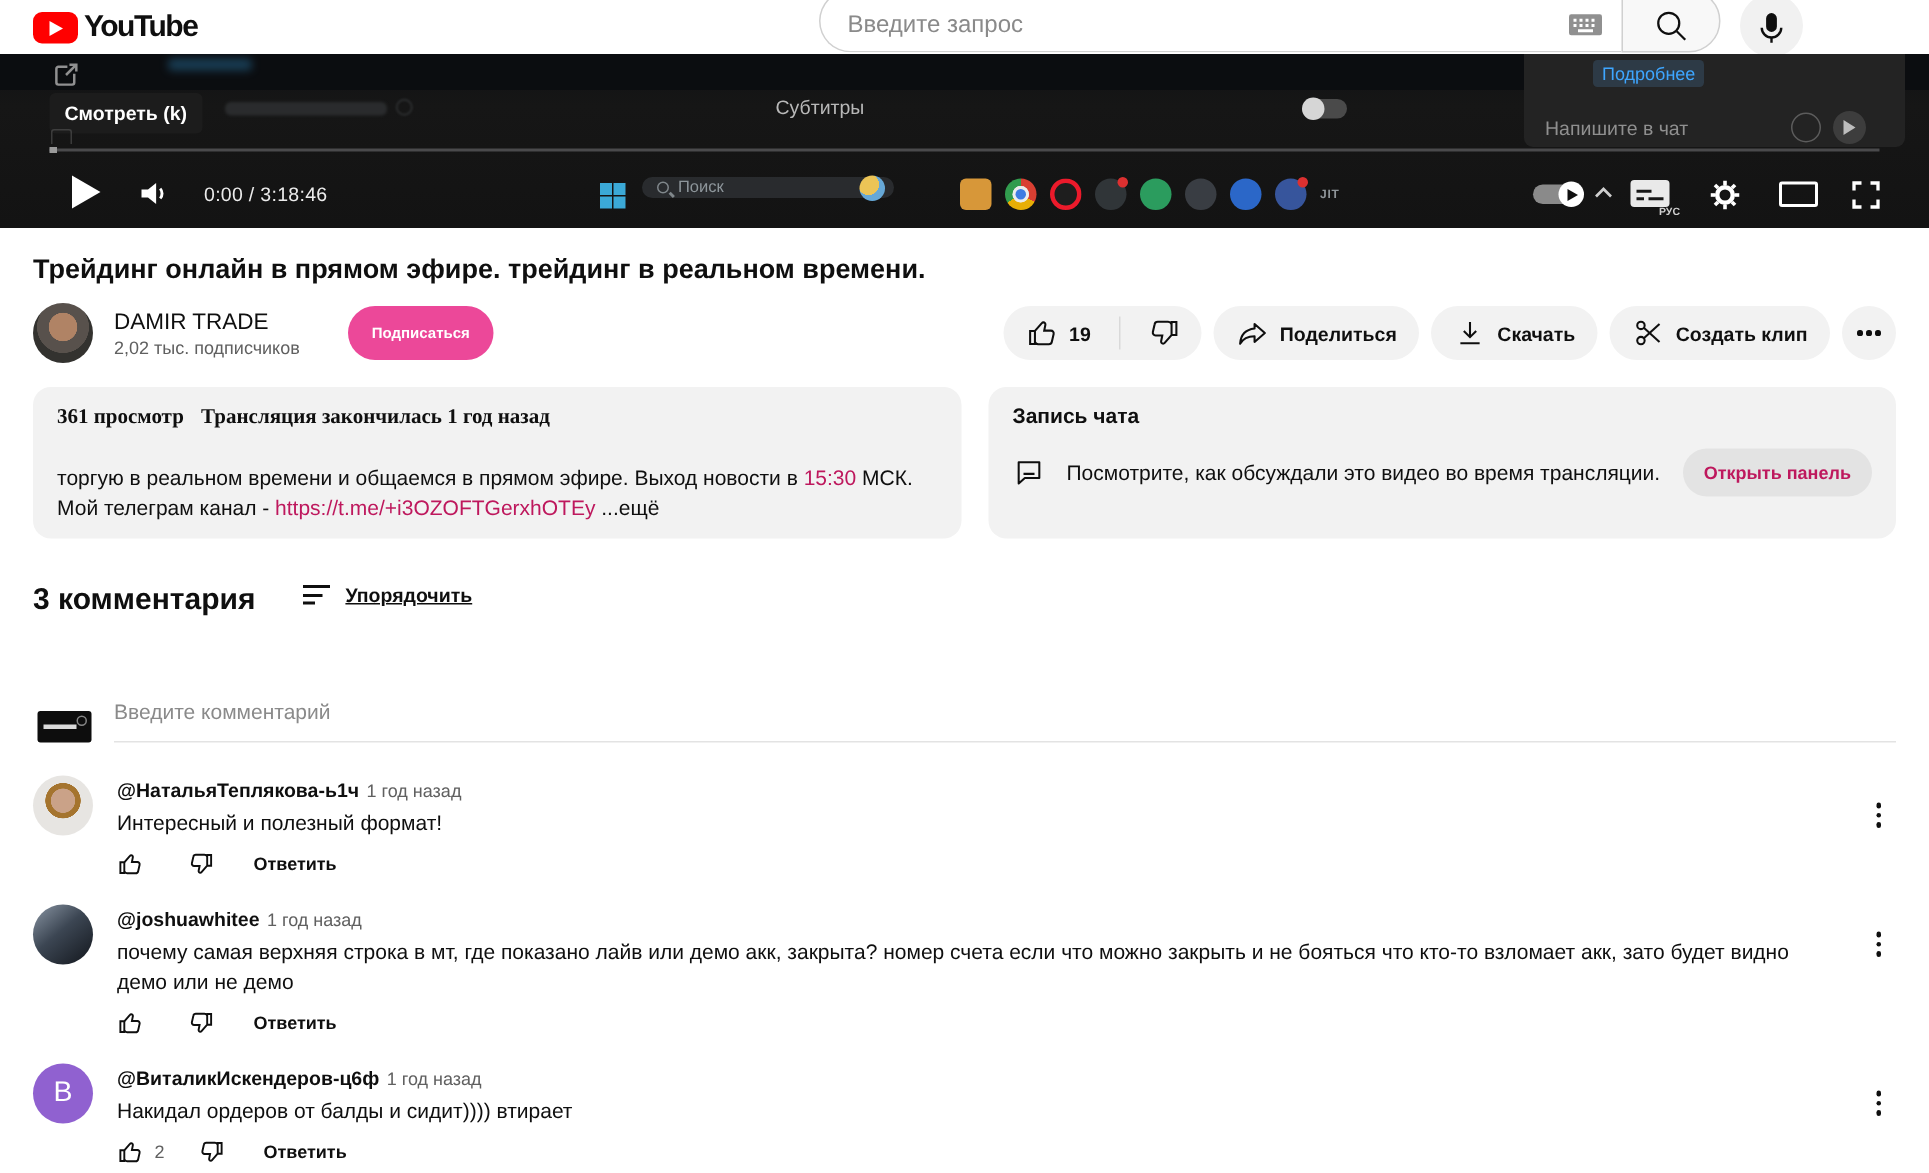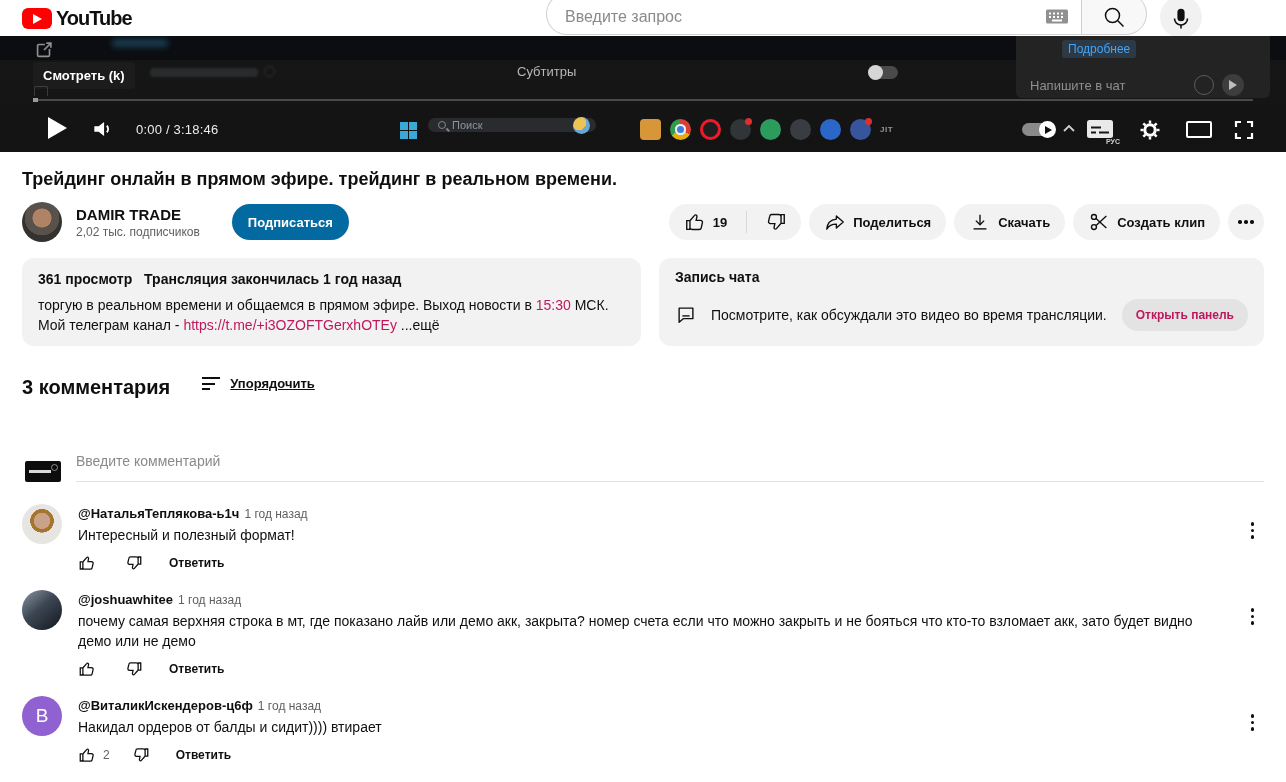--- a/index.html
+++ b/index.html
@@ -77,35 +77,35 @@
   .theater-btn { position:absolute; left:1186px; top:15px; width:26px; height:17px; border:2px solid #fff; border-radius:2px; cursor:pointer; }
   .fs-btn { position:absolute; left:1232px; top:12px; cursor:pointer; }
 
   
   .main { padding:0 22px; }
   .vid-title { margin-top:15px; font-size:18px; font-weight:700; line-height:24px; }
   .channel-row { margin-top:11px; display:flex; align-items:center; }
   .avatar40 { width:40px; height:40px; border-radius:50%; flex:none; }
   .av-damir { background:radial-gradient(circle at 50% 40%, #b08365 0 30%, #58514c 31% 55%, #33322f 56%); }
   .ch-info { margin-left:14px; }
-  .ch-name { font-size:15px; font-weight:700; }
+  .ch-name { font-size:15px; font-weight:400; }
   .ch-subs { font-size:12px; color:#606060; margin-top:2px; }
-  .subscribe-btn { margin-left:32px; height:36px; padding:0 16px; background:#0369a1; color:#fff; border:none; border-radius:18px; font-size:13px; font-weight:700; font-family:inherit; cursor:pointer; }
+  .subscribe-btn { margin-left:32px; height:36px; padding:0 16px; background:#ec4899; color:#fff; border:none; border-radius:18px; font-size:10px; font-weight:700; font-family:inherit; cursor:pointer; }
   .actions { margin-left:auto; display:flex; align-items:center; gap:8px; }
   .pill { height:36px; background:#f2f2f2; border-radius:18px; display:flex; align-items:center; gap:7px; padding:0 15px; font-size:13px; font-weight:700; cursor:pointer; white-space:nowrap; }
   .like-pill { padding:0; }
   .like-seg { display:flex; align-items:center; gap:7px; padding:0 12px 0 15px; height:100%; cursor:pointer; }
   .like-div { width:1px; height:22px; background:#d9d9d9; }
   .dislike-seg { display:flex; align-items:center; padding:0 14px 0 11px; height:100%; cursor:pointer; }
   .more-btn { width:36px; height:36px; border-radius:50%; background:#f2f2f2; display:flex; align-items:center; justify-content:center; gap:2.5px; cursor:pointer; }
   .more-btn i, .kebab i { width:3.5px; height:3.5px; border-radius:50%; background:#0f0f0f; display:block; }
 
   .boxes-row { margin-top:16px; display:flex; gap:18px; }
   .desc-box { width:619px; background:#f2f2f2; border-radius:12px; padding:11px 16px; font-size:14px; line-height:20px; cursor:pointer; }
-  .desc-head { font-weight:700; margin-bottom:6px; }
+  .desc-head { font-weight:700; margin-bottom:19px;font-family:Liberation Serif, serif; }
   .desc-head .views { margin-right:8px; }
   .lnk { color:#be185d; }
   .more-lnk { color:#0f0f0f; }
   .chat-box { flex:1; background:#f2f2f2; border-radius:12px; padding:11px 16px; }
   .chat-box-title { font-size:14px; font-weight:700; }
   .chat-box-row { display:flex; align-items:center; margin-top:14px; gap:14px; }
   .chat-box-msg { font-size:14px; }
   .open-panel { margin-left:auto; height:32px; padding:0 14px; background:#e3e3e3; border:none; border-radius:16px; font-size:12px; font-weight:700; font-family:inherit; color:#be185d; cursor:pointer; }
 
   .comments-head { margin-top:30px; display:flex; align-items:flex-start; gap:14px; }

